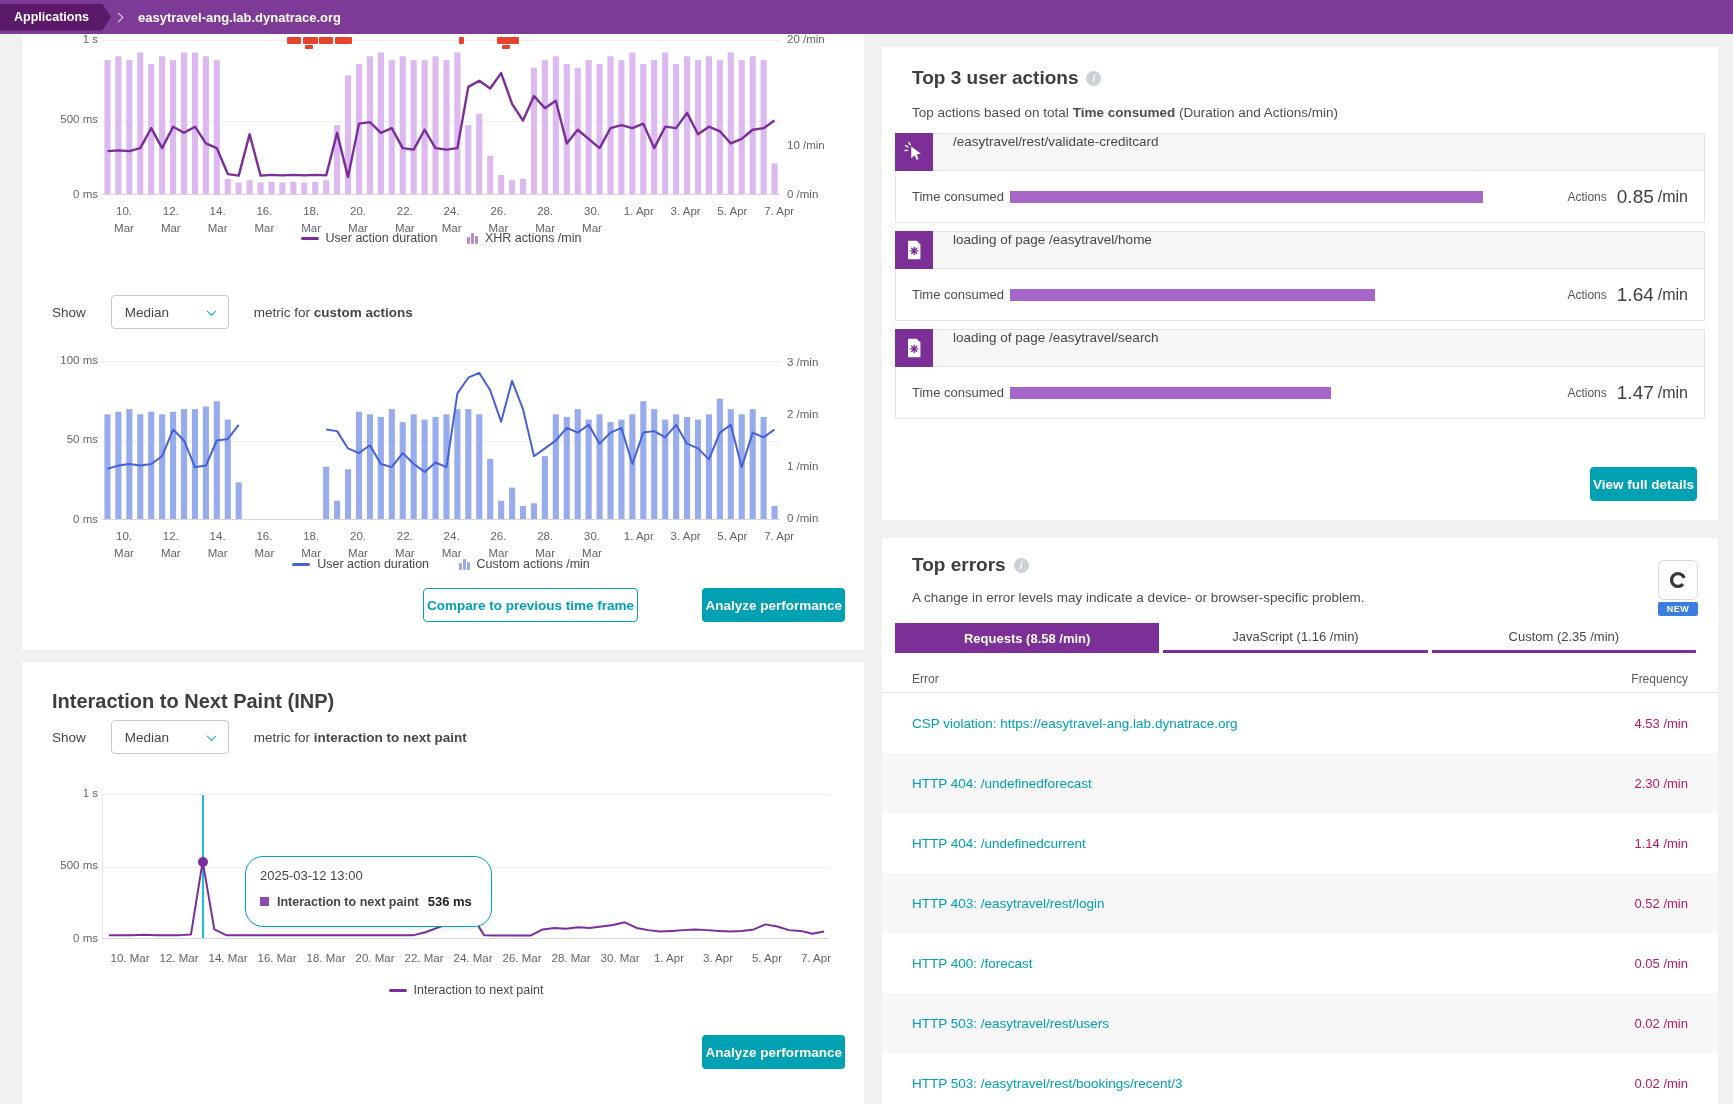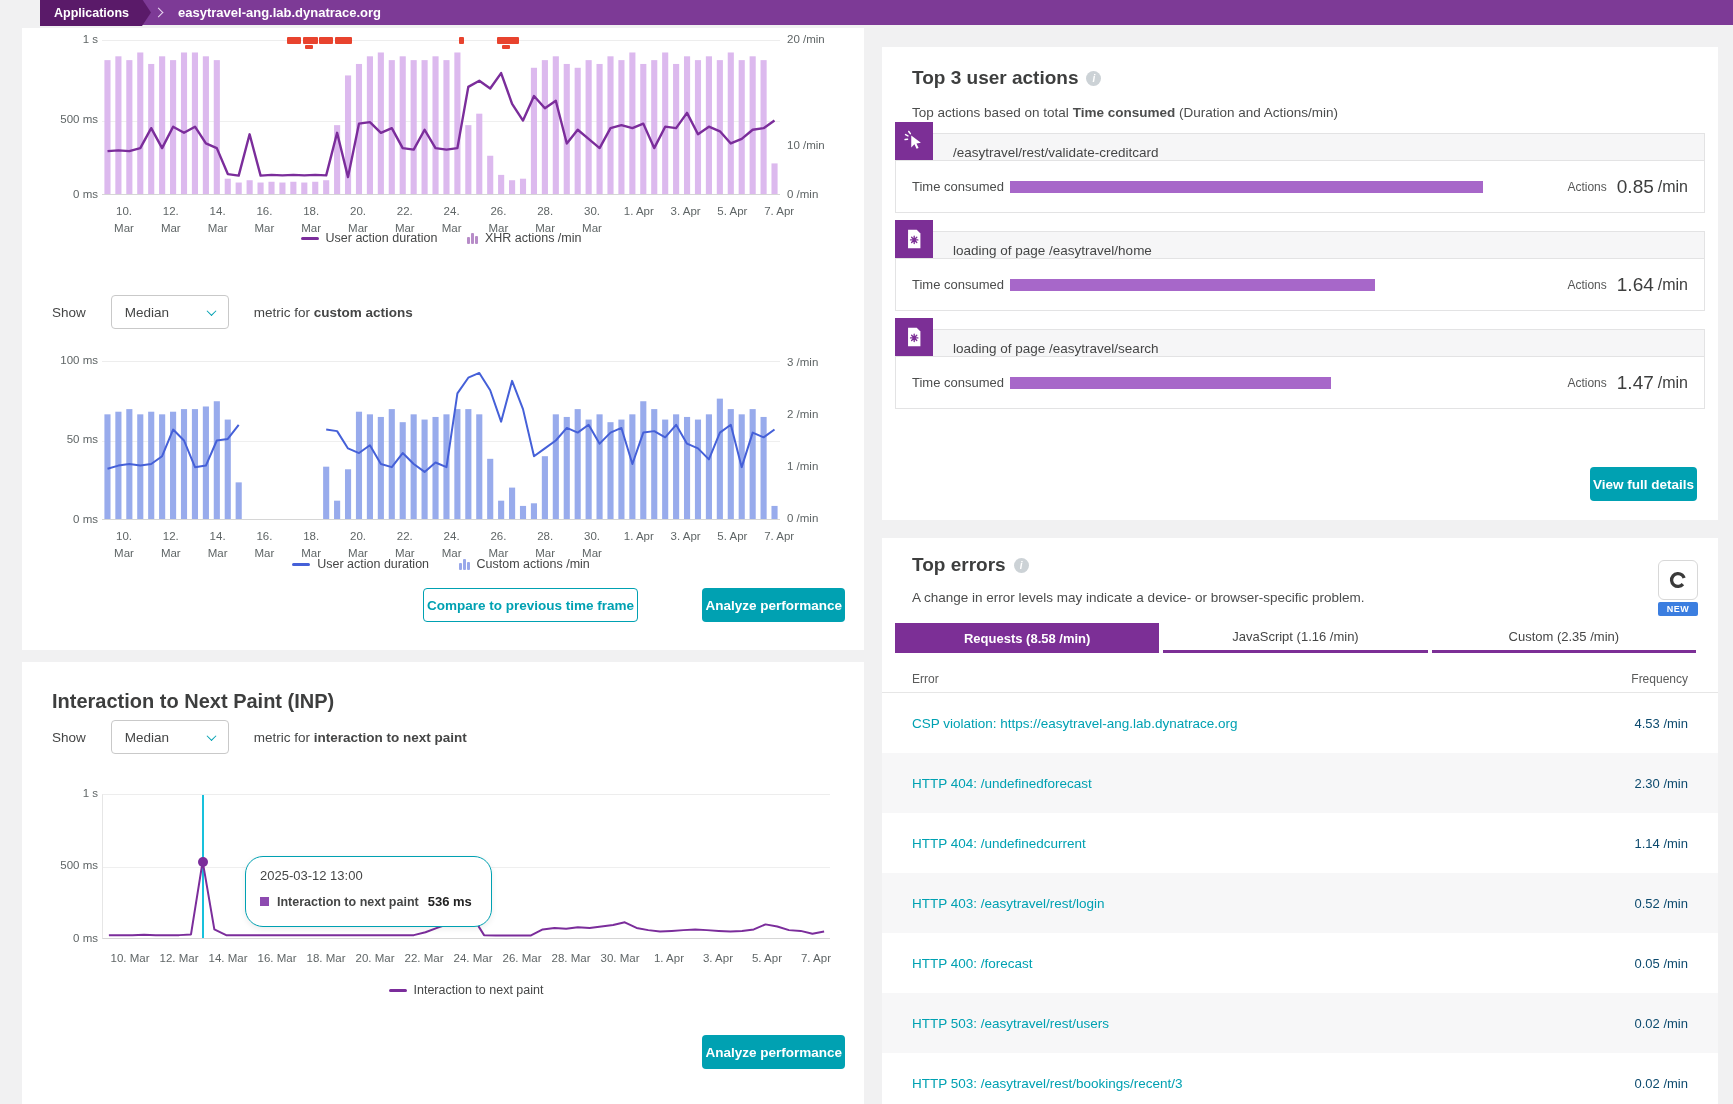--- a/index.html
+++ b/index.html
@@ -1,20 +1,20 @@
 <!DOCTYPE html>
 <html><head>
 <meta charset="utf-8">
 <style>
   *{box-sizing:border-box;margin:0;padding:0;}
   html,body{width:1733px;height:1104px;}
   body{position:relative;overflow:hidden;background:#f1f1f2;font-family:"Liberation Sans",sans-serif;color:#454646;}
 
   
-  .topbar{position:absolute;left:0;top:0;right:0;height:25px;background:#7d3a96;display:flex;align-items:center;z-index:20;margin-left:40px;}
+  .topbar{position:absolute;left:0;top:0;right:0;height:34px;background:#7d3a96;display:flex;align-items:center;z-index:20;}
   .crumb-root{height:27px;background:#5a1a69;color:#fff;font-size:12.5px;font-weight:700;display:flex;align-items:center;
     padding:0 22px 0 14px;clip-path:polygon(0 0,calc(100% - 9px) 0,100% 50%,calc(100% - 9px) 100%,0 100%);cursor:pointer;}
   .crumb-sep{width:7px;height:7px;border-top:1.7px solid #ead9f2;border-right:1.7px solid #ead9f2;transform:rotate(45deg);margin:0 16px 0 4px;}
   .crumb-current{color:#fff;font-size:13px;font-weight:700;}
 
   
   .card{position:absolute;background:#fff;overflow:hidden;}
   #card1{left:22px;top:28px;width:842px;height:622px;}
   #card2{left:22px;top:662px;width:842px;height:442px;}
   #card3{left:882px;top:47px;width:836px;height:473px;}
@@ -63,21 +63,21 @@
   .btn-outline{background:#fff;color:#00a1b2;border:1px solid #00a1b2;}
 
   .h1{font-size:20px;font-weight:700;color:#3d3e3e;}
   .h2{font-size:19px;font-weight:700;color:#3d3e3e;display:flex;align-items:center;gap:8px;}
   .subtitle{font-size:13.5px;color:#4c4d4d;}
   .info-icon{width:15px;height:15px;border-radius:50%;background:#ccd2d6;color:#fff;font-size:10px;font-weight:700;
     display:inline-flex;align-items:center;justify-content:center;font-style:italic;cursor:pointer;flex:none;}
 
   
   .ua-item{position:absolute;left:13px;width:810px;height:90px;}
-  .ua-head{height:28px;background:#f6f6f7;border:1px solid #e3e3e4;display:flex;align-items:flex-end;}
+  .ua-head{height:38px;background:#f6f6f7;border:1px solid #e3e3e4;display:flex;align-items:flex-start;}
   .ua-icon{width:38px;height:38px;background:#7c2f96;flex:none;display:flex;align-items:center;justify-content:center;margin:-1px 0 0 -1px;}
   .ua-name{font-size:13.5px;color:#454646;padding-left:20px;}
   .ua-body{height:52px;border:1px solid #e3e3e4;border-top:none;display:flex;align-items:center;padding:0 16px;}
   .ua-time-label{width:98px;font-size:13px;color:#4c4d4d;flex:none;}
   .ua-track{width:483px;height:12px;flex:none;}
   .ua-bar{height:12px;background:#a767c9;}
   .ua-actions-label{margin-left:auto;font-size:12px;color:#565757;}
   .ua-rate{font-size:19px;color:#3d3e3e;margin-left:10px;}
   .ua-unit{font-size:16px;color:#3d3e3e;margin-left:4px;}
 
@@ -89,21 +89,21 @@
   .tabs{position:absolute;left:13px;right:22px;top:85px;height:30px;display:flex;gap:4px;}
   .tab{flex:1;display:flex;align-items:center;justify-content:center;font-size:13px;cursor:pointer;color:#454646;
     border-bottom:3px solid #7c2f96;background:transparent;}
   .tab.active{background:#7c2f96;color:#fff;font-weight:700;border-bottom:none;}
   .err-header{position:absolute;left:0;right:0;top:128px;height:27px;display:flex;align-items:center;justify-content:space-between;
     padding:0 30px;font-size:12px;color:#5a5b5b;border-bottom:1px solid #e6e6e6;}
   .err-rows{position:absolute;left:0;right:0;top:155px;}
   .err-row{height:60px;display:flex;align-items:center;justify-content:space-between;padding:0 30px;}
   .err-row.alt{background:#f7f7f8;}
   .err-link{font-size:13.5px;color:#00a1b2;cursor:pointer;}
-  .err-freq{font-size:13px;color:#0c4a6e;}
+  .err-freq{font-size:13px;color:#be185d;}
 </style>
 </head>
 <body>
 
 <div class="topbar">
   <div class="crumb-root">Applications</div>
   <span class="crumb-sep"></span>
   <div class="crumb-current">easytravel-ang.lab.dynatrace.org</div>
 </div>
 

